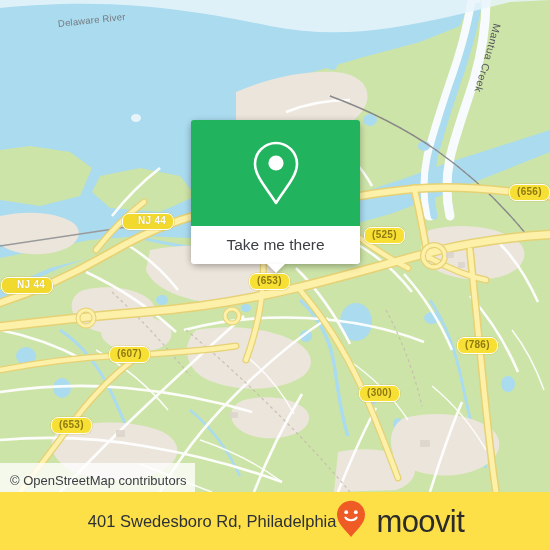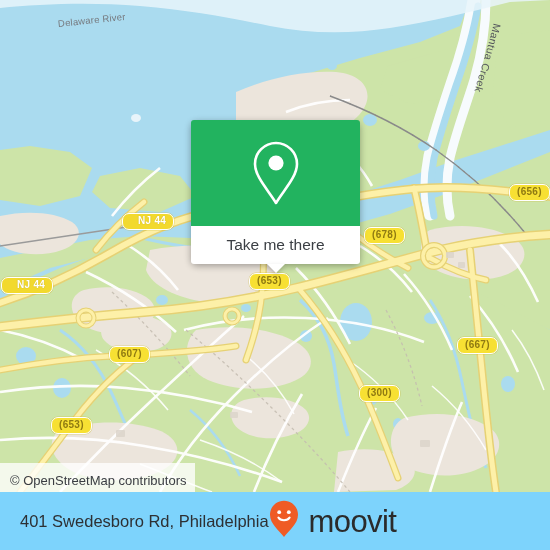--- a/index.html
+++ b/index.html
@@ -70,22 +70,22 @@
     position:absolute;left:0;top:463px;
     background:rgba(255,255,255,.78);
     padding:10px 8px 4px 10px;
     font-size:13px;color:#3a3d42;
     font-family:"Liberation Sans",sans-serif;
   }
 
   
   #bottombar{
     position:absolute;left:0;top:492px;width:550px;height:58px;
-    background:#7dd3fc;
-    display:flex;align-items:center;justify-content:flex-start;
+    background:#fde047;
+    display:flex;align-items:center;justify-content:center;
     padding:0 18px 0 20px;box-sizing:border-box;
     overflow:hidden;
   }
   #address{font-size:16.5px;color:#2d3034;white-space:nowrap;}
   #logo{display:flex;align-items:center;gap:10px;}
   #logo-word{font-size:31px;color:#2b2b2b;letter-spacing:-.6px;line-height:31px;}
 </style>
 </head>
 <body>
 
@@ -301,23 +301,23 @@
         </defs>
         <text font-family="Liberation Sans, sans-serif" font-size="10.5" fill="#55585d" letter-spacing="0.4">
           <textPath href="#creekpath" startOffset="4%">Mantua Creek</textPath>
         </text>
       </svg>
     </div>
 
     <div class="shield state" style="left:1px;top:277px;">NJ 44</div>
     <div class="shield state" style="left:122px;top:213px;">NJ 44</div>
     <div class="shield" style="left:509px;top:184px;">(656)</div>
-    <div class="shield" style="left:364px;top:227px;">(678)</div>
+    <div class="shield" style="left:364px;top:227px;">(525)</div>
     <div class="shield" style="left:249px;top:273px;">(653)</div>
-    <div class="shield" style="left:457px;top:337px;">(667)</div>
+    <div class="shield" style="left:457px;top:337px;">(786)</div>
     <div class="shield" style="left:109px;top:346px;">(607)</div>
     <div class="shield" style="left:359px;top:385px;">(300)</div>
     <div class="shield" style="left:51px;top:417px;">(653)</div>
 
     <div id="popup">
       <div id="popup-head">
         <span>
           <svg width="54" height="68" viewBox="0 0 54 68" aria-hidden="true">
             <path d="M27 4 C15.4 4 6 13.4 6 25 C6 38 20 52 27 64 C34 52 48 38 48 25 C48 13.4 38.6 4 27 4 Z" fill="none" stroke="#ffffff" stroke-width="2.6" stroke-linejoin="round"></path>
             <circle cx="27" cy="24" r="7.6" fill="#ffffff"></circle>

